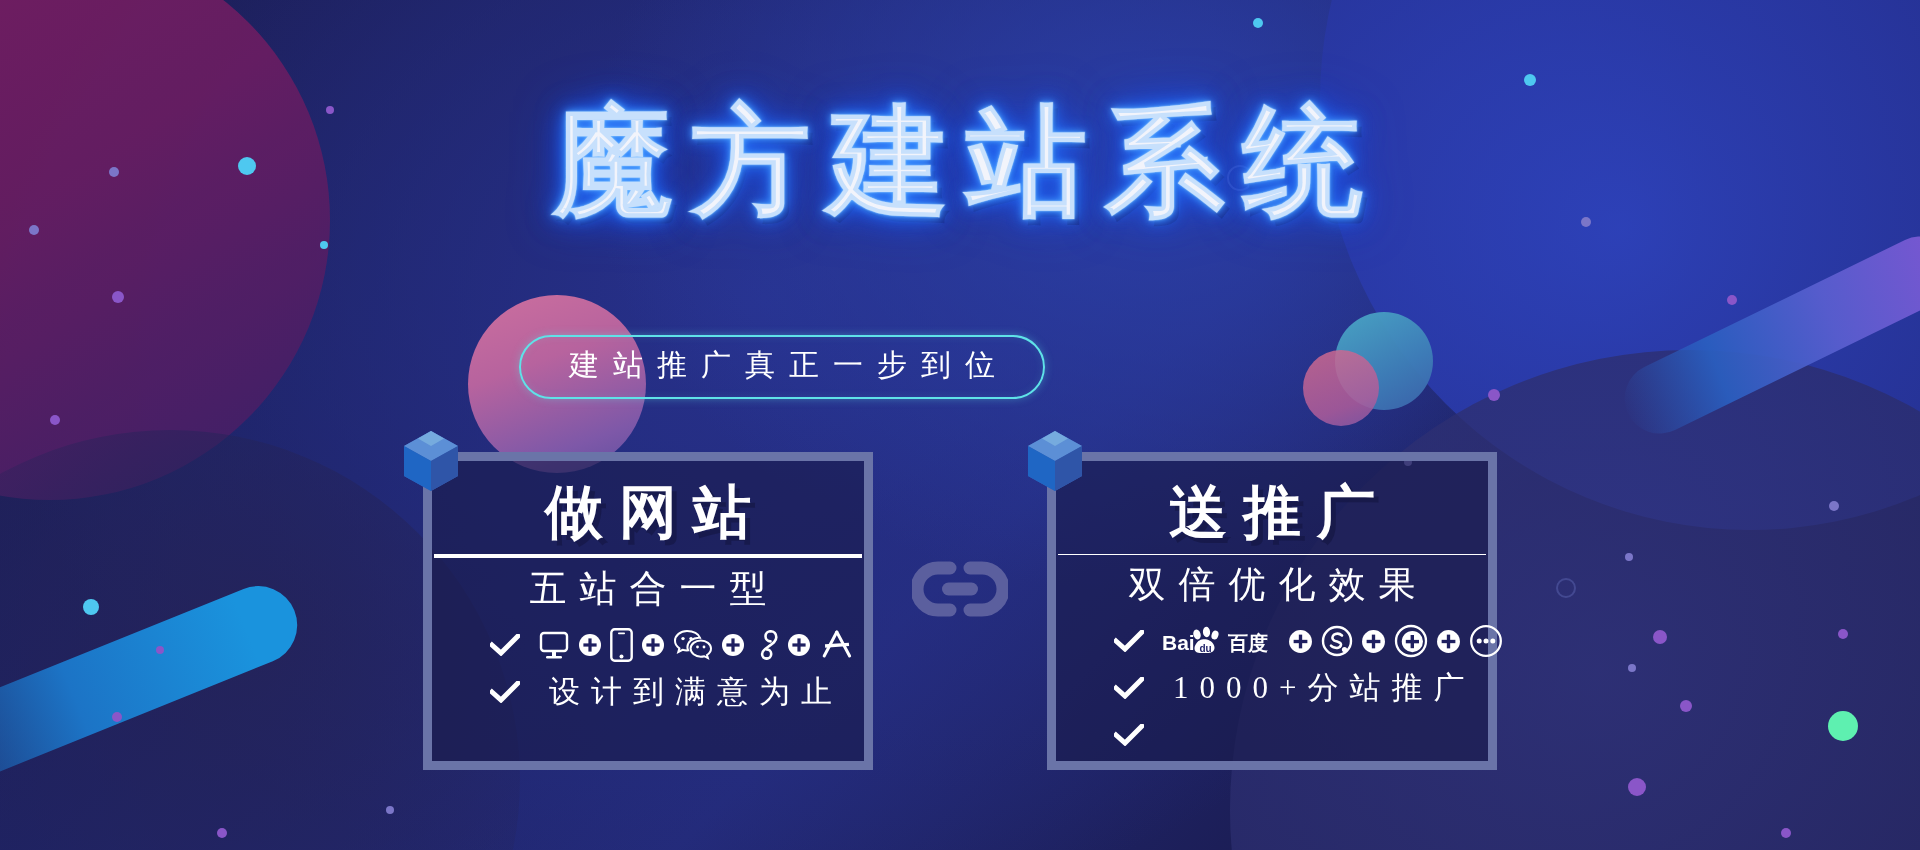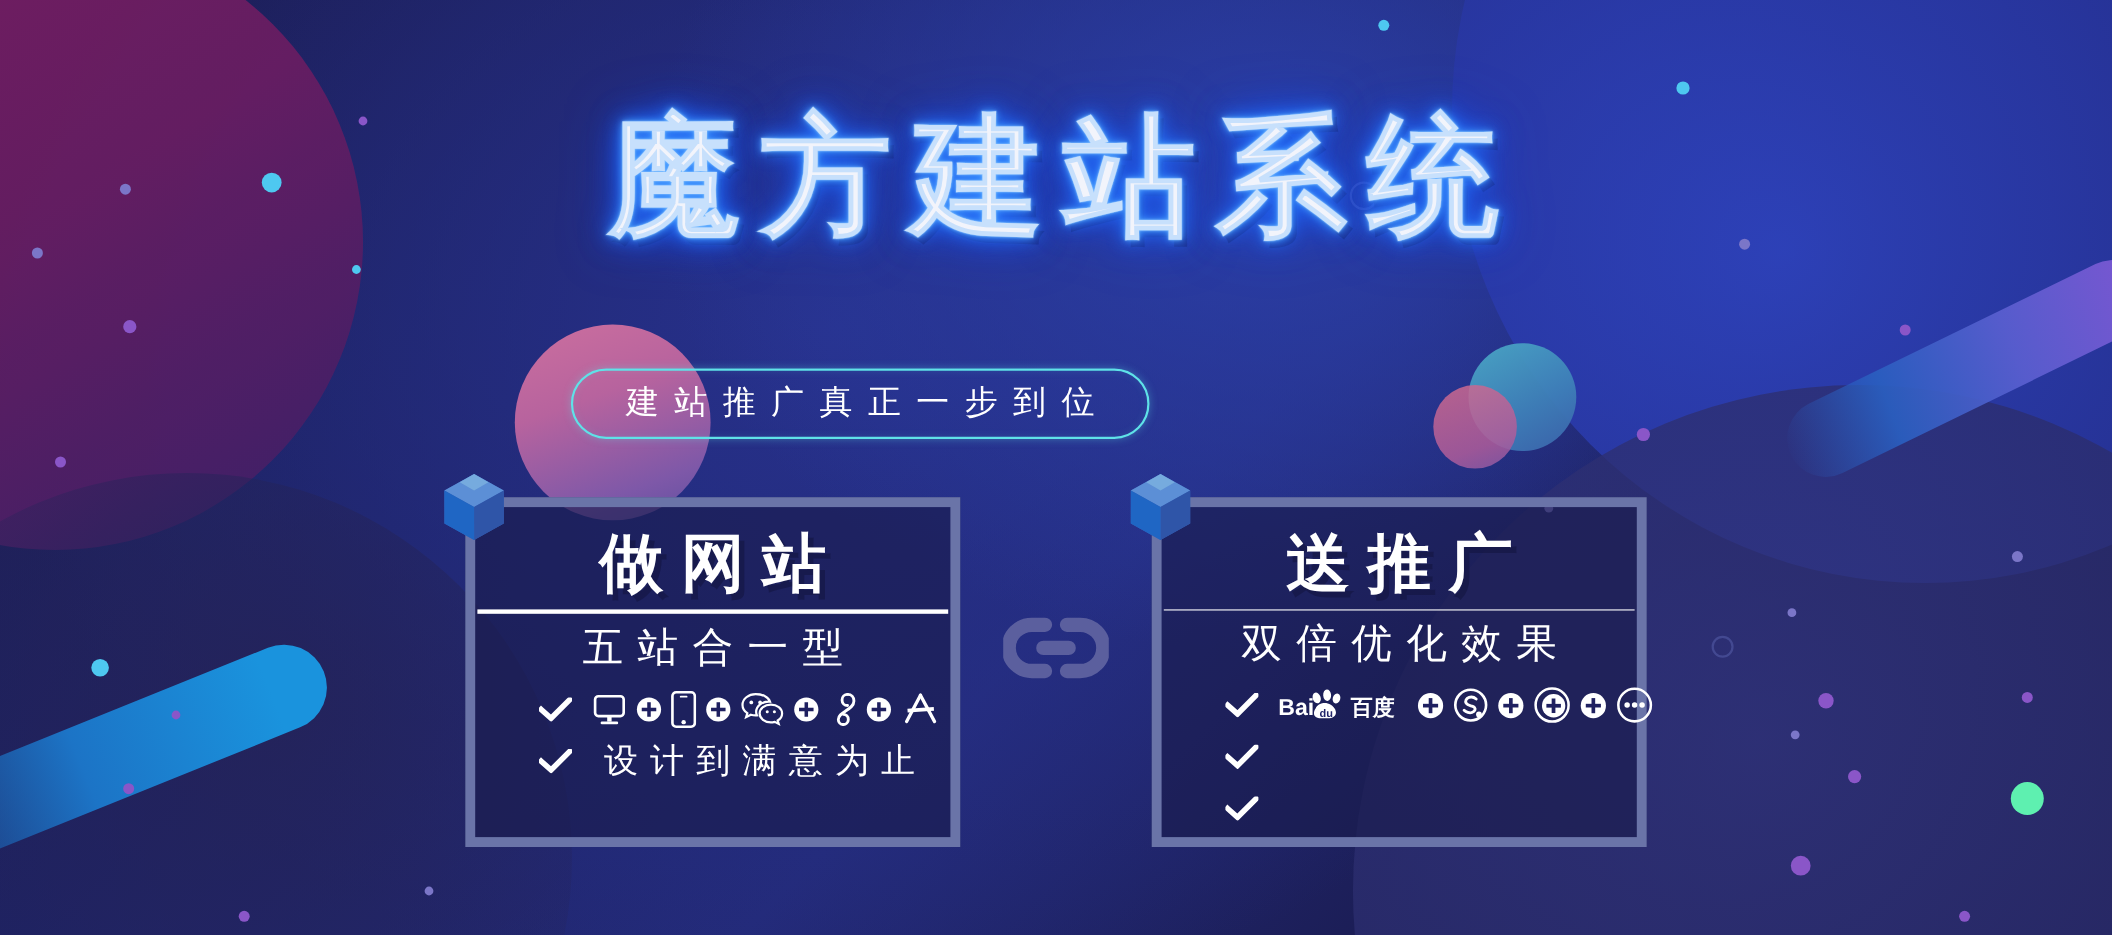--- a/index.html
+++ b/index.html
@@ -416,20 +416,21 @@
               <circle cx="17" cy="17" r="2.5" fill="#fff"></circle>
               <circle cx="23.8" cy="17" r="2.5" fill="#fff"></circle>
             </svg>
           </div>
         </div>
 
         <div class="feat-row">
           <svg class="check" viewBox="0 0 30 22">
             <path d="M2 11 L11 19 L28 2" stroke="#ffffff" stroke-width="5" fill="none" stroke-linecap="square"></path>
           </svg>
+          <span class="feat-text">1000+分站推广</span>
         </div>
 
         <div class="feat-row">
           <svg class="check" viewBox="0 0 30 22">
             <path d="M2 11 L11 19 L28 2" stroke="#ffffff" stroke-width="5" fill="none" stroke-linecap="square"></path>
           </svg>
         </div>
       </div>
     </div>
 

